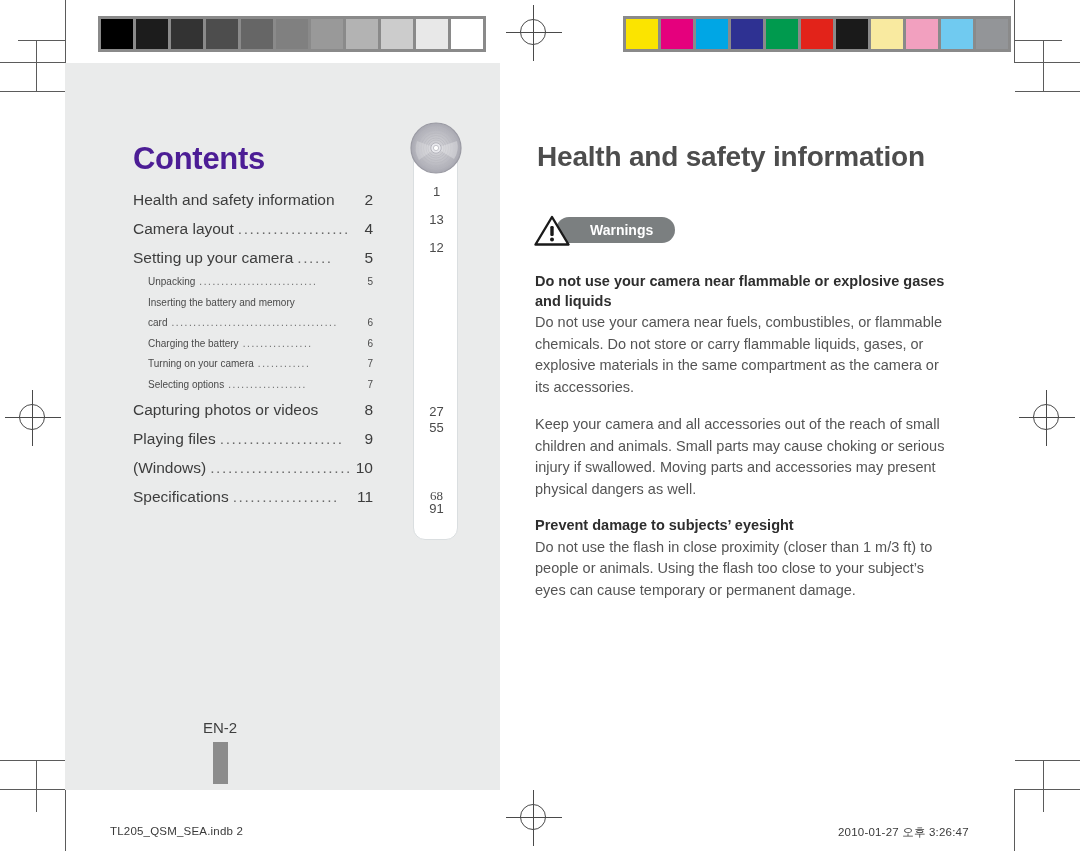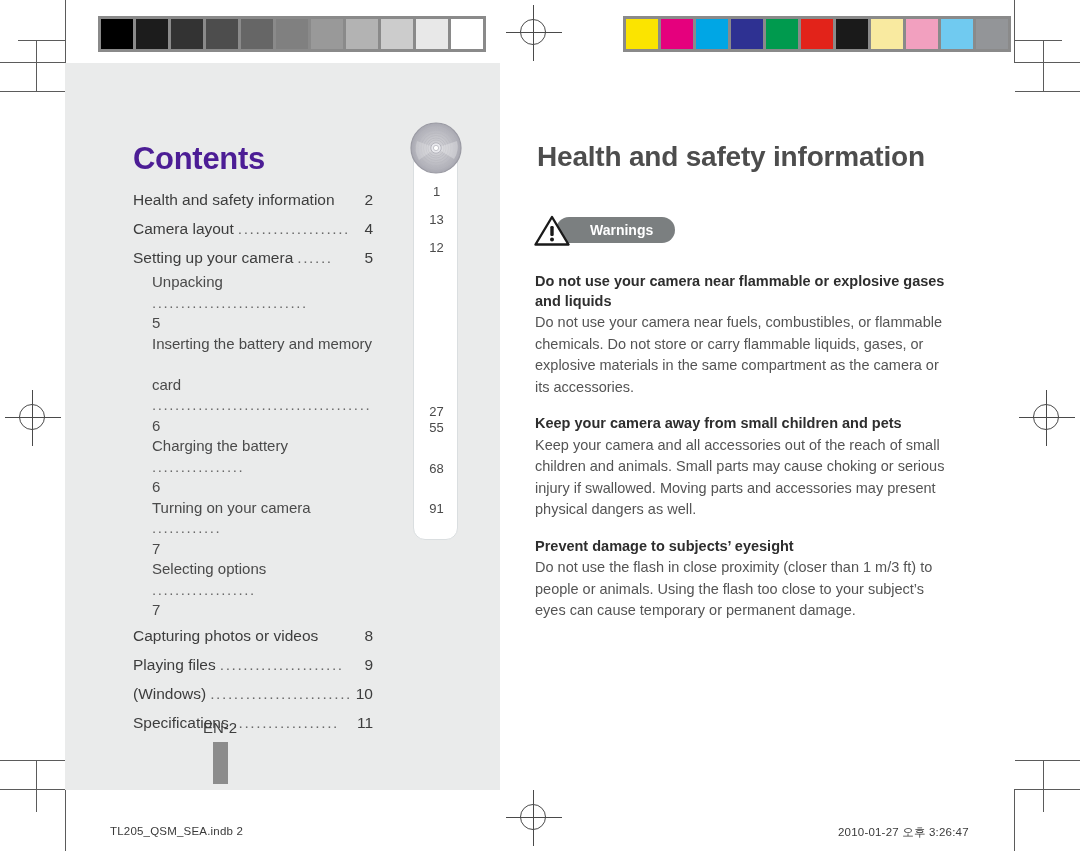--- a/index.html
+++ b/index.html
@@ -57,21 +57,21 @@
   }
 
   
   .toc { position: absolute; left: 133px; top: 185px; width: 240px; }
   .toc-row {
     display: flex;
     align-items: baseline;
     white-space: nowrap;
   }
   .toc-row.lvl1 { font-size: 15.5px; color: #3d3d3d; line-height: 29px; }
-  .toc-row.lvl2 { font-size: 15px; color: #4a4a4a; line-height: 20.5px; padding-left: 15px; flex-direction: column; }
+  .toc-row.lvl2 { font-size: 10px; color: #4a4a4a; line-height: 20.5px; padding-left: 15px; }
   .toc-label { flex: 0 0 auto; }
   .toc-leader {
     flex: 1 1 auto;
     overflow: hidden;
     white-space: nowrap;
     letter-spacing: 1.6px;
     color: #6a6a6a;
     margin: 0 1px 0 4px;
     min-width: 4px;
   }
@@ -324,21 +324,21 @@
       <span class="toc-page">11</span>
     </div>
   </div>
 
 <div class="strip" id="strip-nums">
     <div class="strip-num" style="top: 38px;">1</div>
     <div class="strip-num" style="top: 66px;">13</div>
     <div class="strip-num" style="top: 94px;">12</div>
     <div class="strip-num" style="top: 258px;">27</div>
     <div class="strip-num" style="top: 274px;">55</div>
-    <div class="strip-num" style="top: 315px;">68</div>
+    <div class="strip-num" style="top: 342px; font-family: Liberation Serif, serif;">68</div>
     <div class="strip-num" style="top: 355px;">91</div>
   </div>
 <div class="disc">
   <svg viewBox="0 0 52 52" width="52" height="52">
     <defs>
       <radialGradient id="dg" cx="50%" cy="50%" r="50%">
         <stop offset="0%" stop-color="#d6d6da"></stop>
         <stop offset="55%" stop-color="#c2c2c8"></stop>
         <stop offset="100%" stop-color="#a9a9b2"></stop>
       </radialGradient>
@@ -372,21 +372,20 @@
     <circle cx="18" cy="24.6" r="2" fill="#1a1a1a"></circle>
   </svg>
 </div>
 
 <div class="rcol" id="warn-sections">
     <div class="sec-block">
       <div class="sec-head">Do not use your camera near flammable or explosive gases and liquids</div>
       <div class="sec-body">Do not use your camera near fuels, combustibles, or flammable chemicals. Do not store or carry flammable liquids, gases, or explosive materials in the same compartment as the camera or its accessories.</div>
     </div>
     <div class="sec-block">
-      <div class="sec-head">Keep your camera away from small children and pets</div>
       <div class="sec-body">Keep your camera and all accessories out of the reach of small children and animals. Small parts may cause choking or serious injury if swallowed. Moving parts and accessories may present physical dangers as well.</div>
     </div>
     <div class="sec-block">
       <div class="sec-head">Prevent damage to subjects’ eyesight</div>
       <div class="sec-body">Do not use the flash in close proximity (closer than 1 m/3 ft) to people or animals. Using the flash too close to your subject’s eyes can cause temporary or permanent damage.</div>
     </div>
   </div>
 
 <div class="foot-left">TL205_QSM_SEA.indb   2</div>
 <div class="foot-right">2010-01-27   오후 3:26:47</div>

